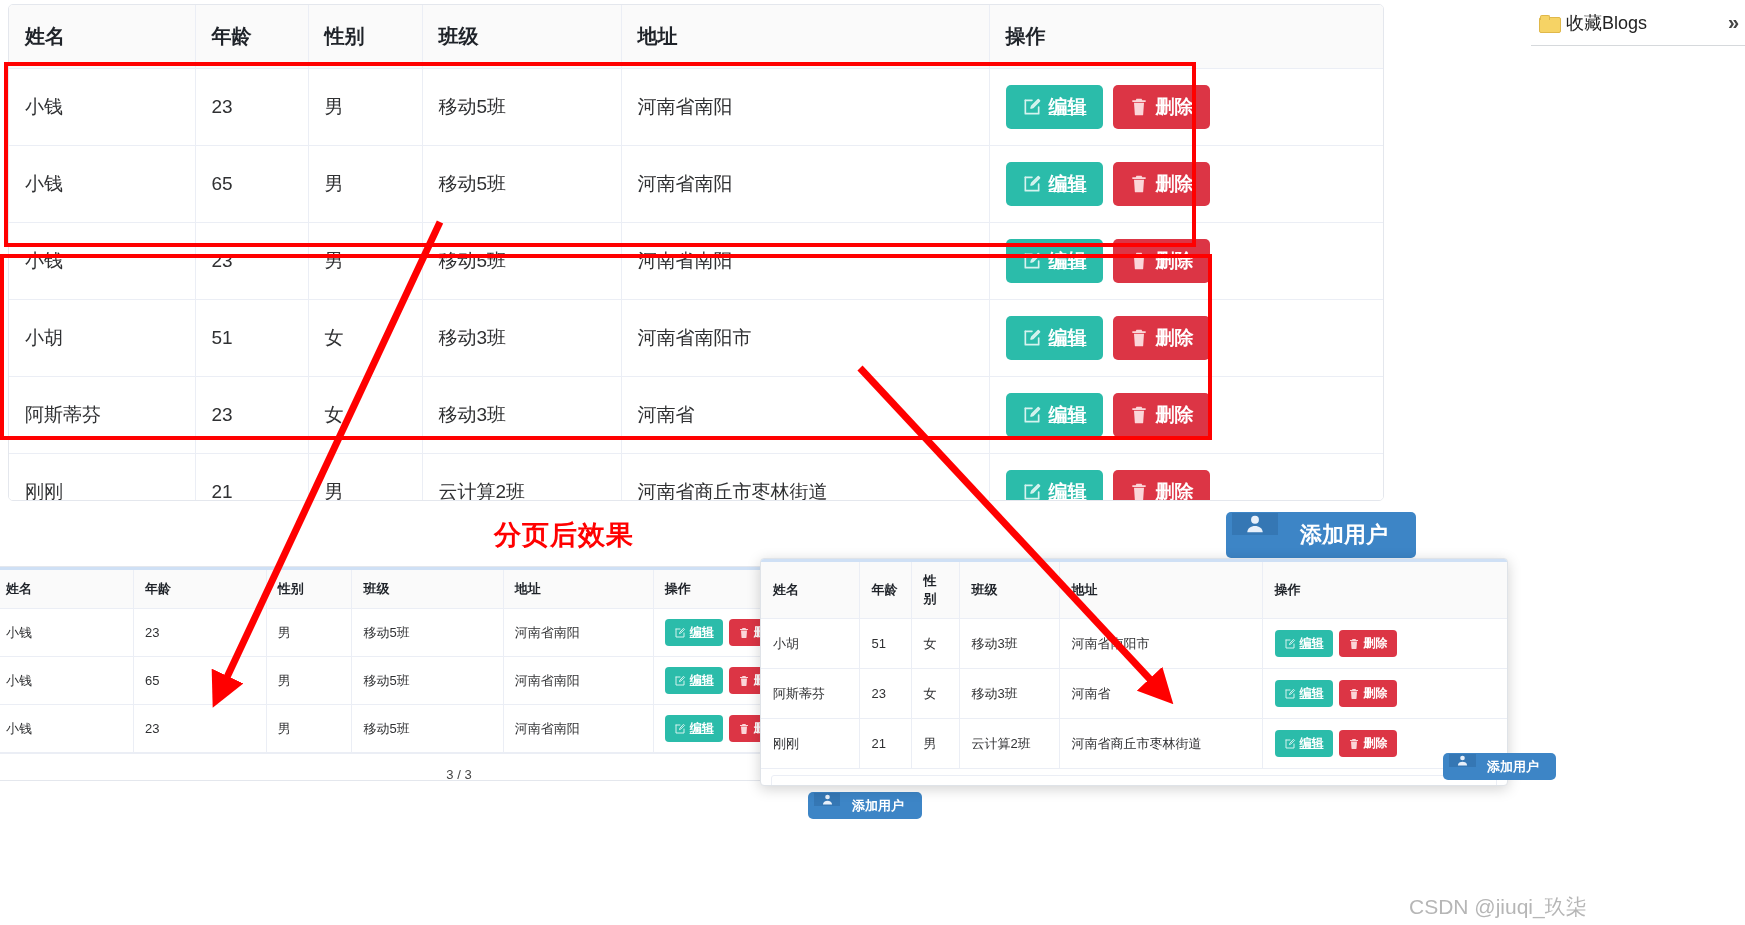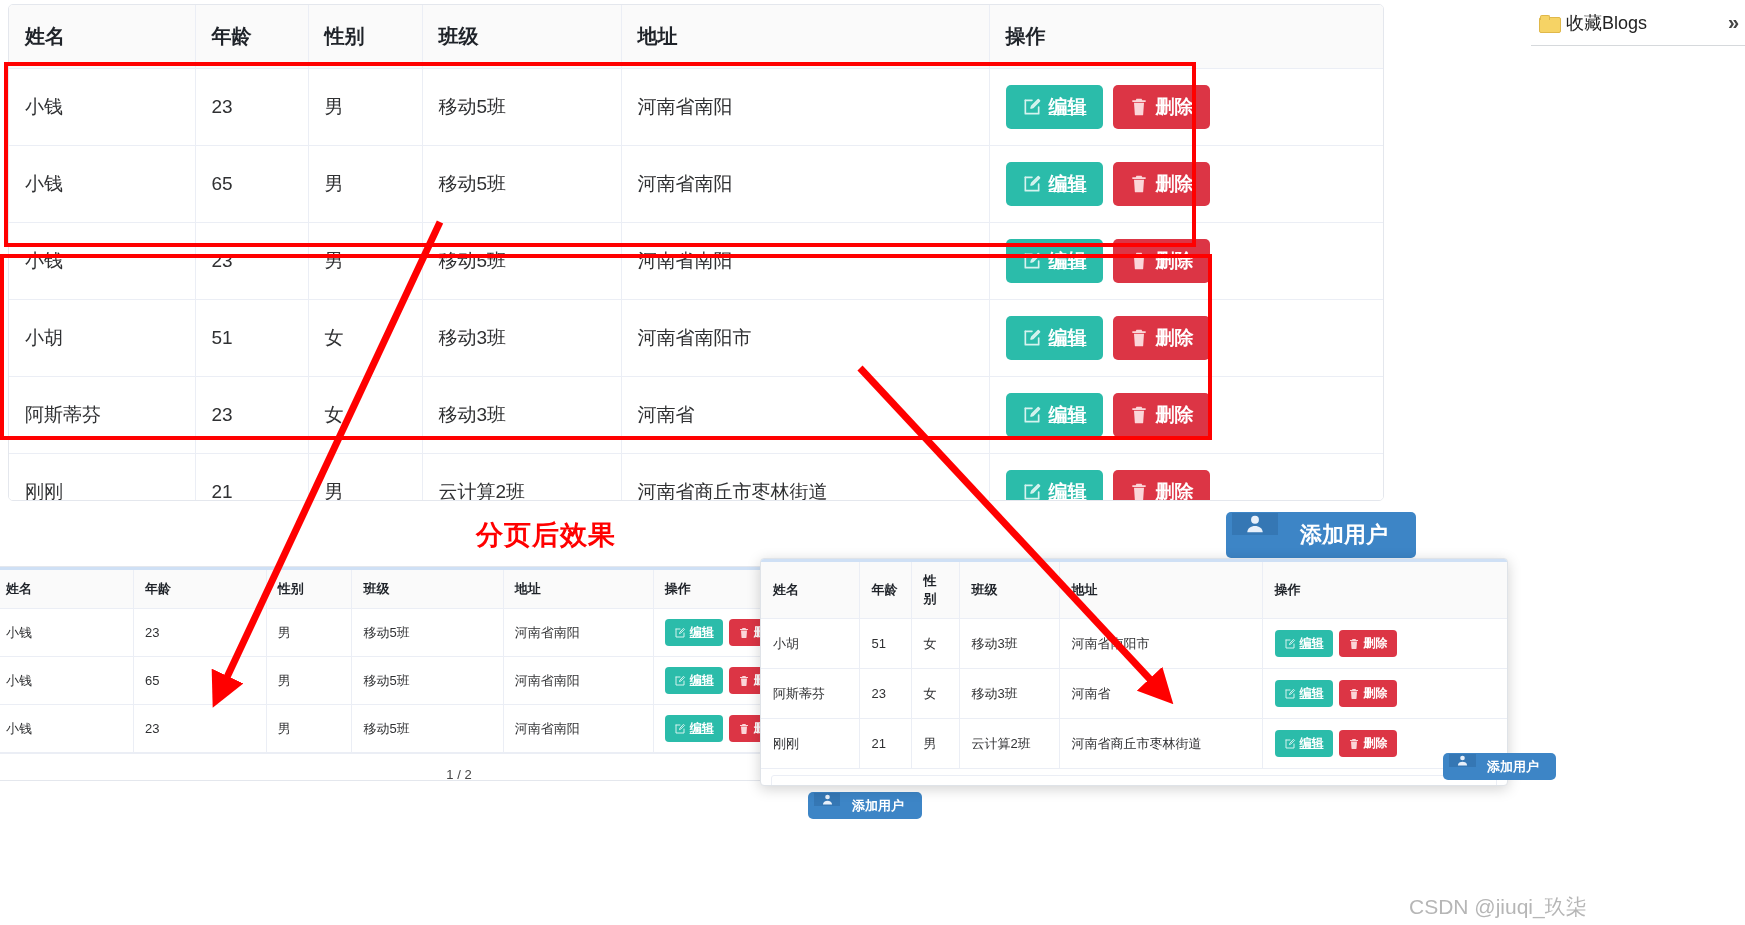--- a/index.html
+++ b/index.html
@@ -141,21 +141,21 @@
   .right-card .cell-actions{display:flex;gap:6px;align-items:center;}
   .right-card .pager-wrap{padding:6px 10px 0 10px;}
   .right-card .pager{border:1px solid #ebeef5;border-radius:3px;}
   .add-right{position:absolute;left:1443px;top:753px;}
   .add-right .add-ic{width:27px;}
   .add-right .add-lb{padding:0 11px;font-size:13px;height:25px;}
   .rect{position:absolute;border:4px solid #ff0000;box-sizing:border-box;}
   .rect-a{left:4px;top:62px;width:1192px;height:185px;}
   .rect-b{left:0px;top:254px;width:1212px;height:186px;}
   .anno-text{
-    position:absolute;left:476px;top:517px;color:#ff0000;
+    position:absolute;left:494px;top:517px;color:#ff0000;
     font-size:27px;font-weight:bold;letter-spacing:1px;
     font-family:Liberation Sans, sans-serif;
   }
   .arrows{position:absolute;left:0;top:0;width:1745px;height:925px;}
 
   
   .watermark{
     position:absolute;left:1409px;top:893px;color:#b6b6b6;font-size:21px;
     font-family:"Liberation Sans","DejaVu Sans",sans-serif;white-space:nowrap;
   }
@@ -499,21 +499,21 @@
                     </svg>
                   </span>
                   <span>删除</span>
                 </button>
               </div>
             </td>
           </tr>
         </tbody>
     </table>
     <div class="pager">
-      <span class="cur">1 / 2</span>
+      <span class="cur">3 / 3</span>
     </div>
   </div>
 
   <button class="btn-add add-left">
     <span class="add-ic">
       <span class="ic">
         <svg width="13" height="13" viewBox="0 0 24 24" fill="#e8f0fa" aria-hidden="true">
           <circle cx="12" cy="7.4" r="4.3"></circle>
           <path d="M3.6 21c0-4.3 3.9-6.9 8.4-6.9s8.4 2.6 8.4 6.9z"></path>
         </svg>

